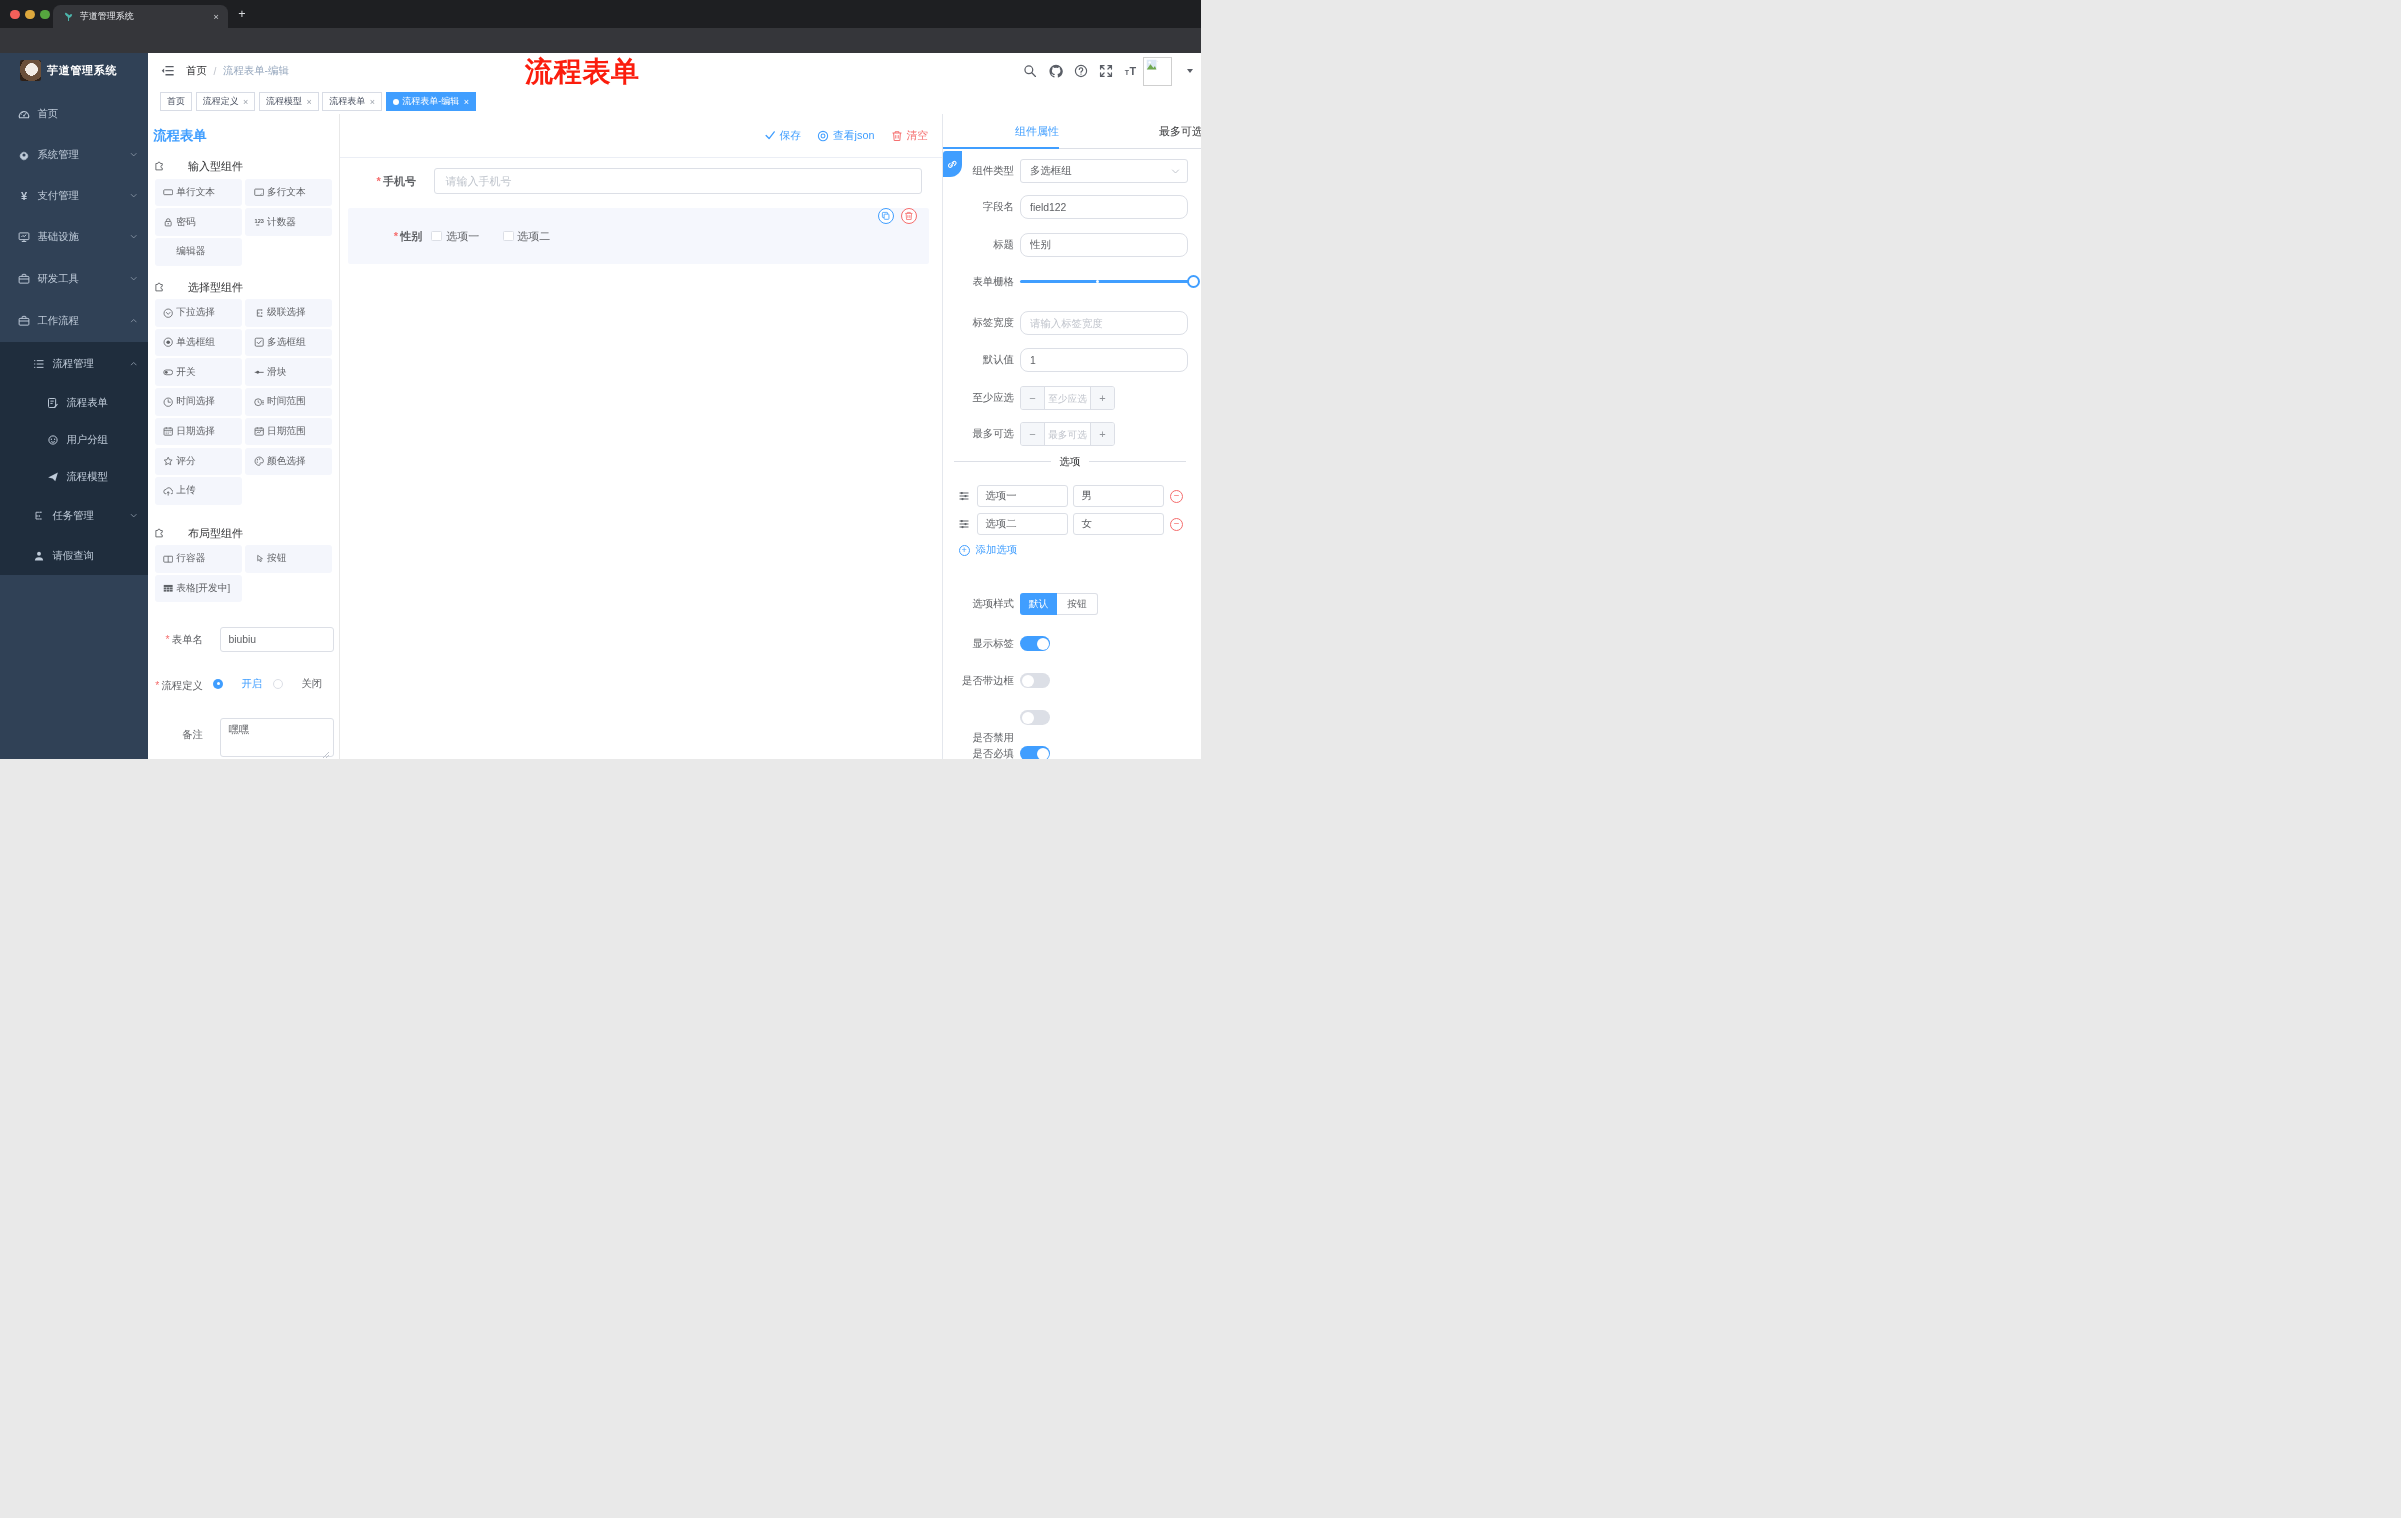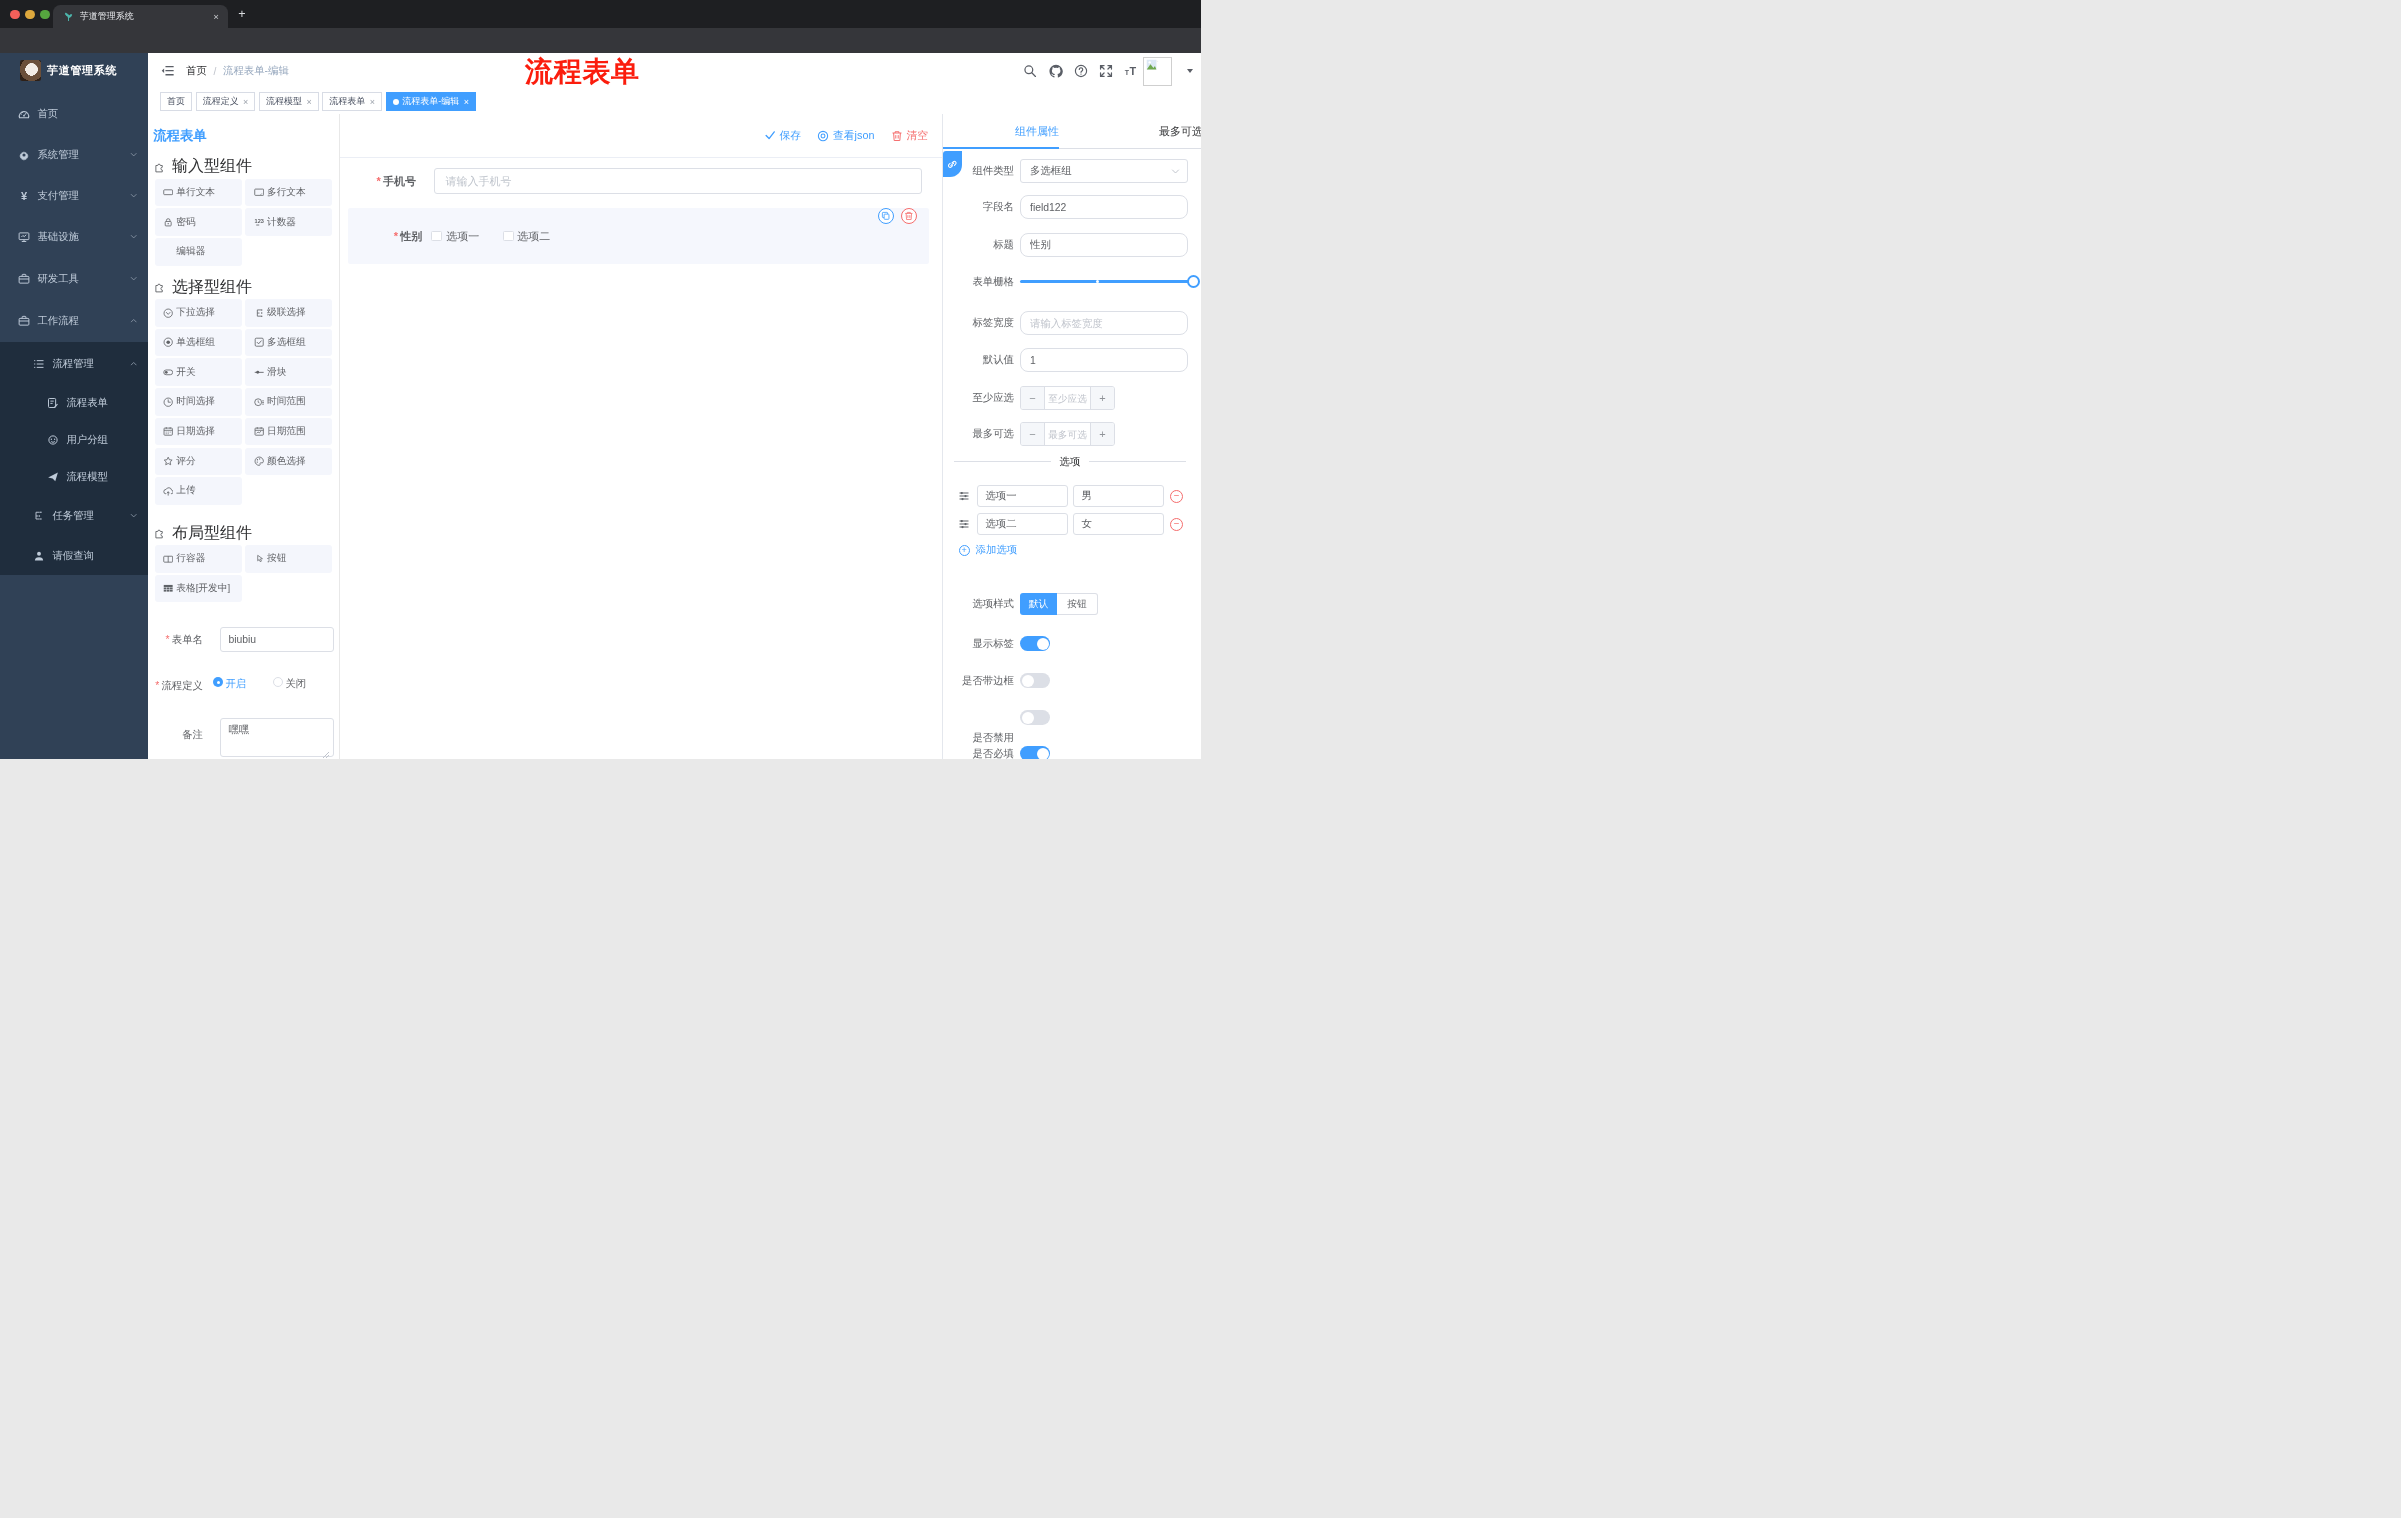--- a/index.html
+++ b/index.html
@@ -57,35 +57,35 @@
   .tag .tx{font-size:9px;color:#9da3ac;margin-left:0.7px}
   .tag.active{background:#409eff;border-color:#409eff;color:#fff}
   .tag.active .tx{color:#fff}
   .tag .dot{width:6px;height:6px;border-radius:50%;background:#fff}
   
   .content{position:absolute;left:148px;top:114px;width:1053px;height:645px;display:flex;background:#fff}
   
   .palette{position:relative;width:192px;border-right:0.7px solid #e8e8e8;box-sizing:border-box;flex:none}
   .pal-head{height:43px;display:flex;align-items:center;padding-left:5.2px}
   .pal-title{color:#409eff;font-size:13.4px;font-weight:bold}
-  .psec-h{display:flex;align-items:center;gap:6px;height:15px;margin:14px 0 4.5px 6px;font-size:16px;color:#303133}
+  .psec-h{display:flex;gap:22px;height:15px;margin:14px 0 4.5px 6px;font-size:11px;color:#303133}
   .psec-h.first{margin-top:2.2px}
   .psec-h.last{margin-top:21px}
   .pgrid{display:grid;grid-template-columns:87px 87px;gap:2.2px 3.7px;margin-left:6.7px}
   .pit{height:27.5px;background:#f4f6fc;border-radius:3px;display:flex;align-items:center;font-size:9.7px;color:#606266;cursor:grab}
   .pit .pic{width:10.4px;height:10.4px;margin:0 3px 0 8.2px;flex:none}
   .pf-label{position:absolute;left:0;width:55px;text-align:right;font-size:10.4px;color:#606266}
   .req:before{content:"*";color:#f56c6c;margin-right:2.2px}
   .pf-input{position:absolute;left:72px;width:114px;height:24.5px;border:0.7px solid #dcdfe6;border-radius:3px;box-sizing:border-box;
             font-size:10.4px;color:#606266;padding:0 7.4px;outline:none;background:#fff;font-family:inherit}
   .pf-ta{position:absolute;left:72px;width:114px;height:39px;border:0.7px solid #dcdfe6;border-radius:3px;box-sizing:border-box;
          font-size:10.4px;color:#606266;padding:3.7px 7.4px;resize:none;outline:none;font-family:inherit}
   .tahandle{position:absolute;left:175px;top:638px;width:6px;height:6px;
             background:linear-gradient(135deg,transparent 50%,#c0c4cc 50% 57%,transparent 57% 71%,#c0c4cc 71% 78%,transparent 78%)}
-  .radio{display:flex;align-items:flex-start;position:absolute;gap:2px;font-size:10.4px}
+  .radio{display:flex;align-items:center;position:absolute;gap:18px;font-size:10.4px}
   .rdot{width:10.4px;height:10.4px;border-radius:50%;box-sizing:border-box}
   .rdot.on{background:#409eff;border:none;position:relative}
   .rdot.on:after{content:"";position:absolute;left:3.7px;top:3.7px;width:3px;height:3px;border-radius:50%;background:#fff}
   .rdot.off{background:#fff;border:0.7px solid #dcdfe6}
   
   .canvas{position:relative;flex:1}
   .c-head{height:43px;display:flex;justify-content:flex-end;align-items:center;gap:16.3px;padding-right:14px}
   .cbtn{display:flex;align-items:center;gap:3.7px;font-size:10.8px;cursor:pointer;background:none;border:none;padding:0;font-family:Liberation Sans, sans-serif}
   .cbtn.blue{color:#409eff}.cbtn.red{color:#f56c6c}
   .c-body{position:absolute;left:0;top:43px;right:0;bottom:0;border-top:0.7px solid #ebeef5}

